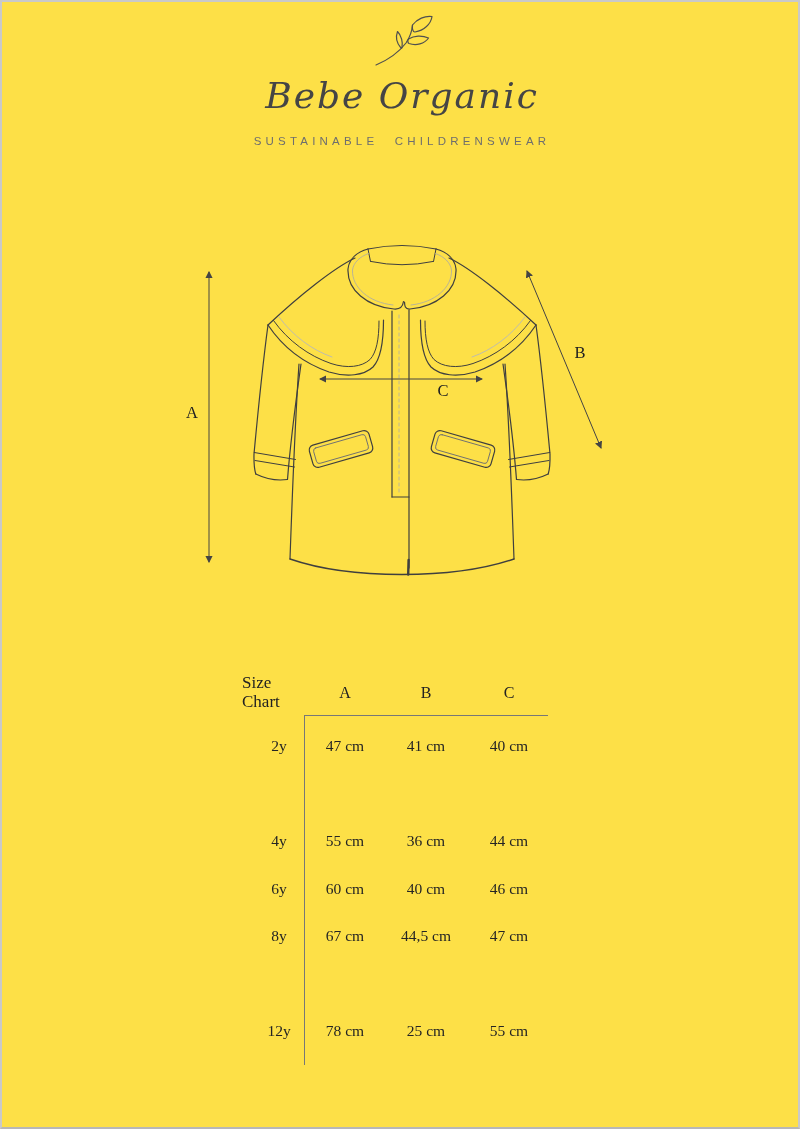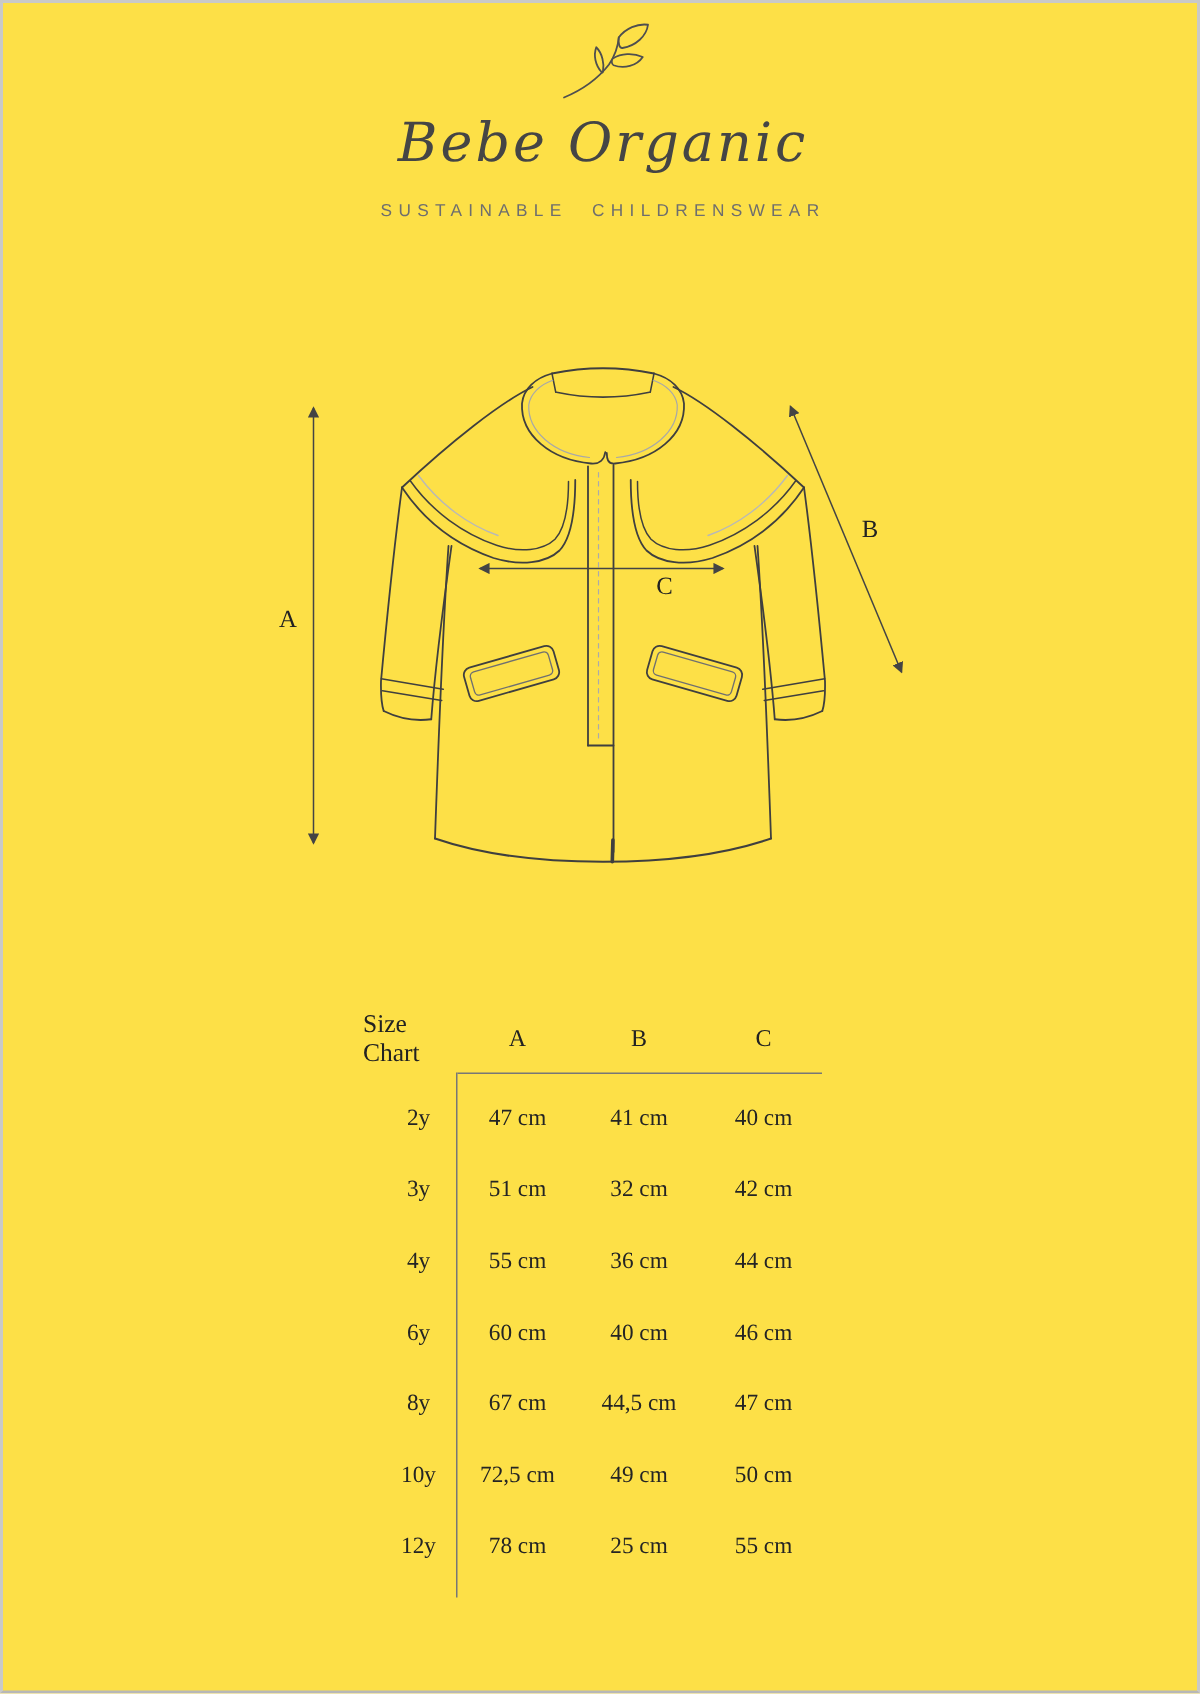--- a/index.html
+++ b/index.html
@@ -132,50 +132,38 @@
     <span class="cc c3 sc-colhead">C</span>
     <div class="abs sc-vline"></div>
     <div class="abs sc-hline"></div>
 
     <div class="abs sc-row r0">
       <span class="cc c0">2y</span>
       <span class="cc c1">47 cm</span>
       <span class="cc c2">41 cm</span>
       <span class="cc c3">40 cm</span>
     </div>
-    <div class="abs sc-row r1">
-      <span class="cc c0">3y</span>
-      <span class="cc c1">51 cm</span>
-      <span class="cc c2">32 cm</span>
-      <span class="cc c3">42 cm</span>
-    </div>
     <div class="abs sc-row r2">
       <span class="cc c0">4y</span>
       <span class="cc c1">55 cm</span>
       <span class="cc c2">36 cm</span>
       <span class="cc c3">44 cm</span>
     </div>
     <div class="abs sc-row r3">
       <span class="cc c0">6y</span>
       <span class="cc c1">60 cm</span>
       <span class="cc c2">40 cm</span>
       <span class="cc c3">46 cm</span>
     </div>
     <div class="abs sc-row r4">
       <span class="cc c0">8y</span>
       <span class="cc c1">67 cm</span>
       <span class="cc c2">44,5 cm</span>
       <span class="cc c3">47 cm</span>
     </div>
-    <div class="abs sc-row r5">
-      <span class="cc c0">10y</span>
-      <span class="cc c1">72,5 cm</span>
-      <span class="cc c2">49 cm</span>
-      <span class="cc c3">50 cm</span>
-    </div>
     <div class="abs sc-row r6">
       <span class="cc c0">12y</span>
       <span class="cc c1">78 cm</span>
       <span class="cc c2">25 cm</span>
       <span class="cc c3">55 cm</span>
     </div>
   </div>
 
 </div>
 

